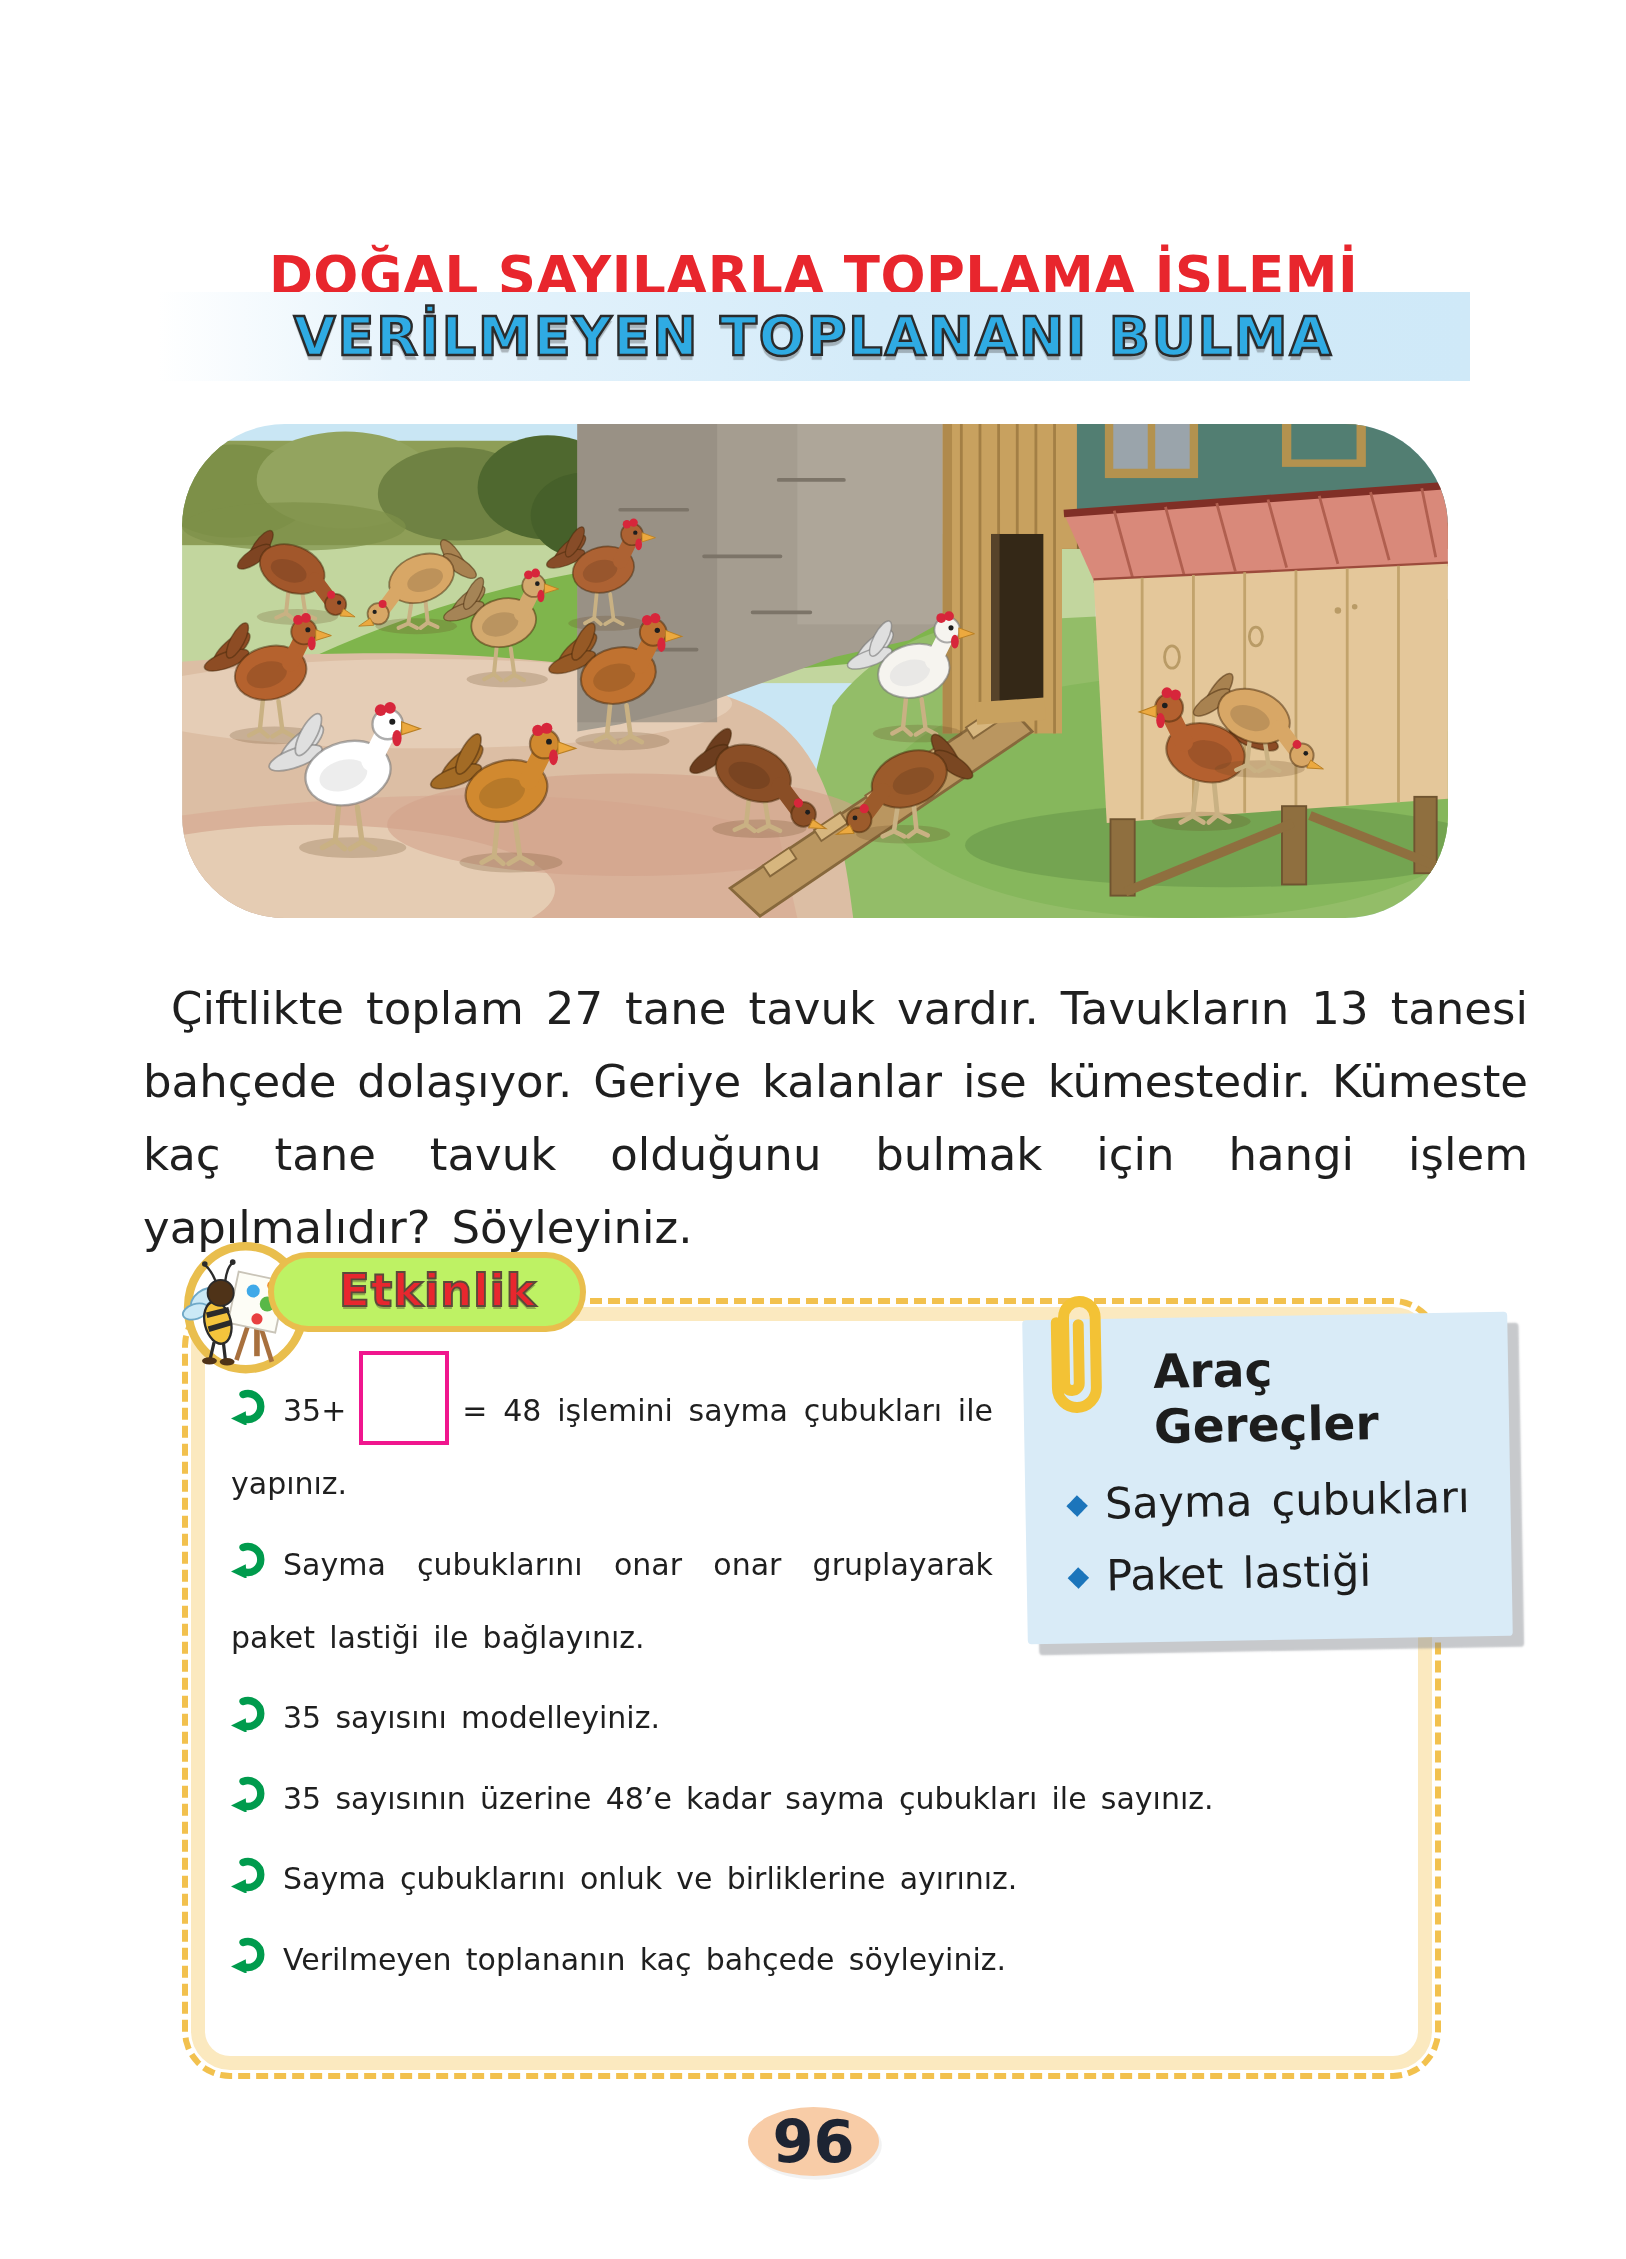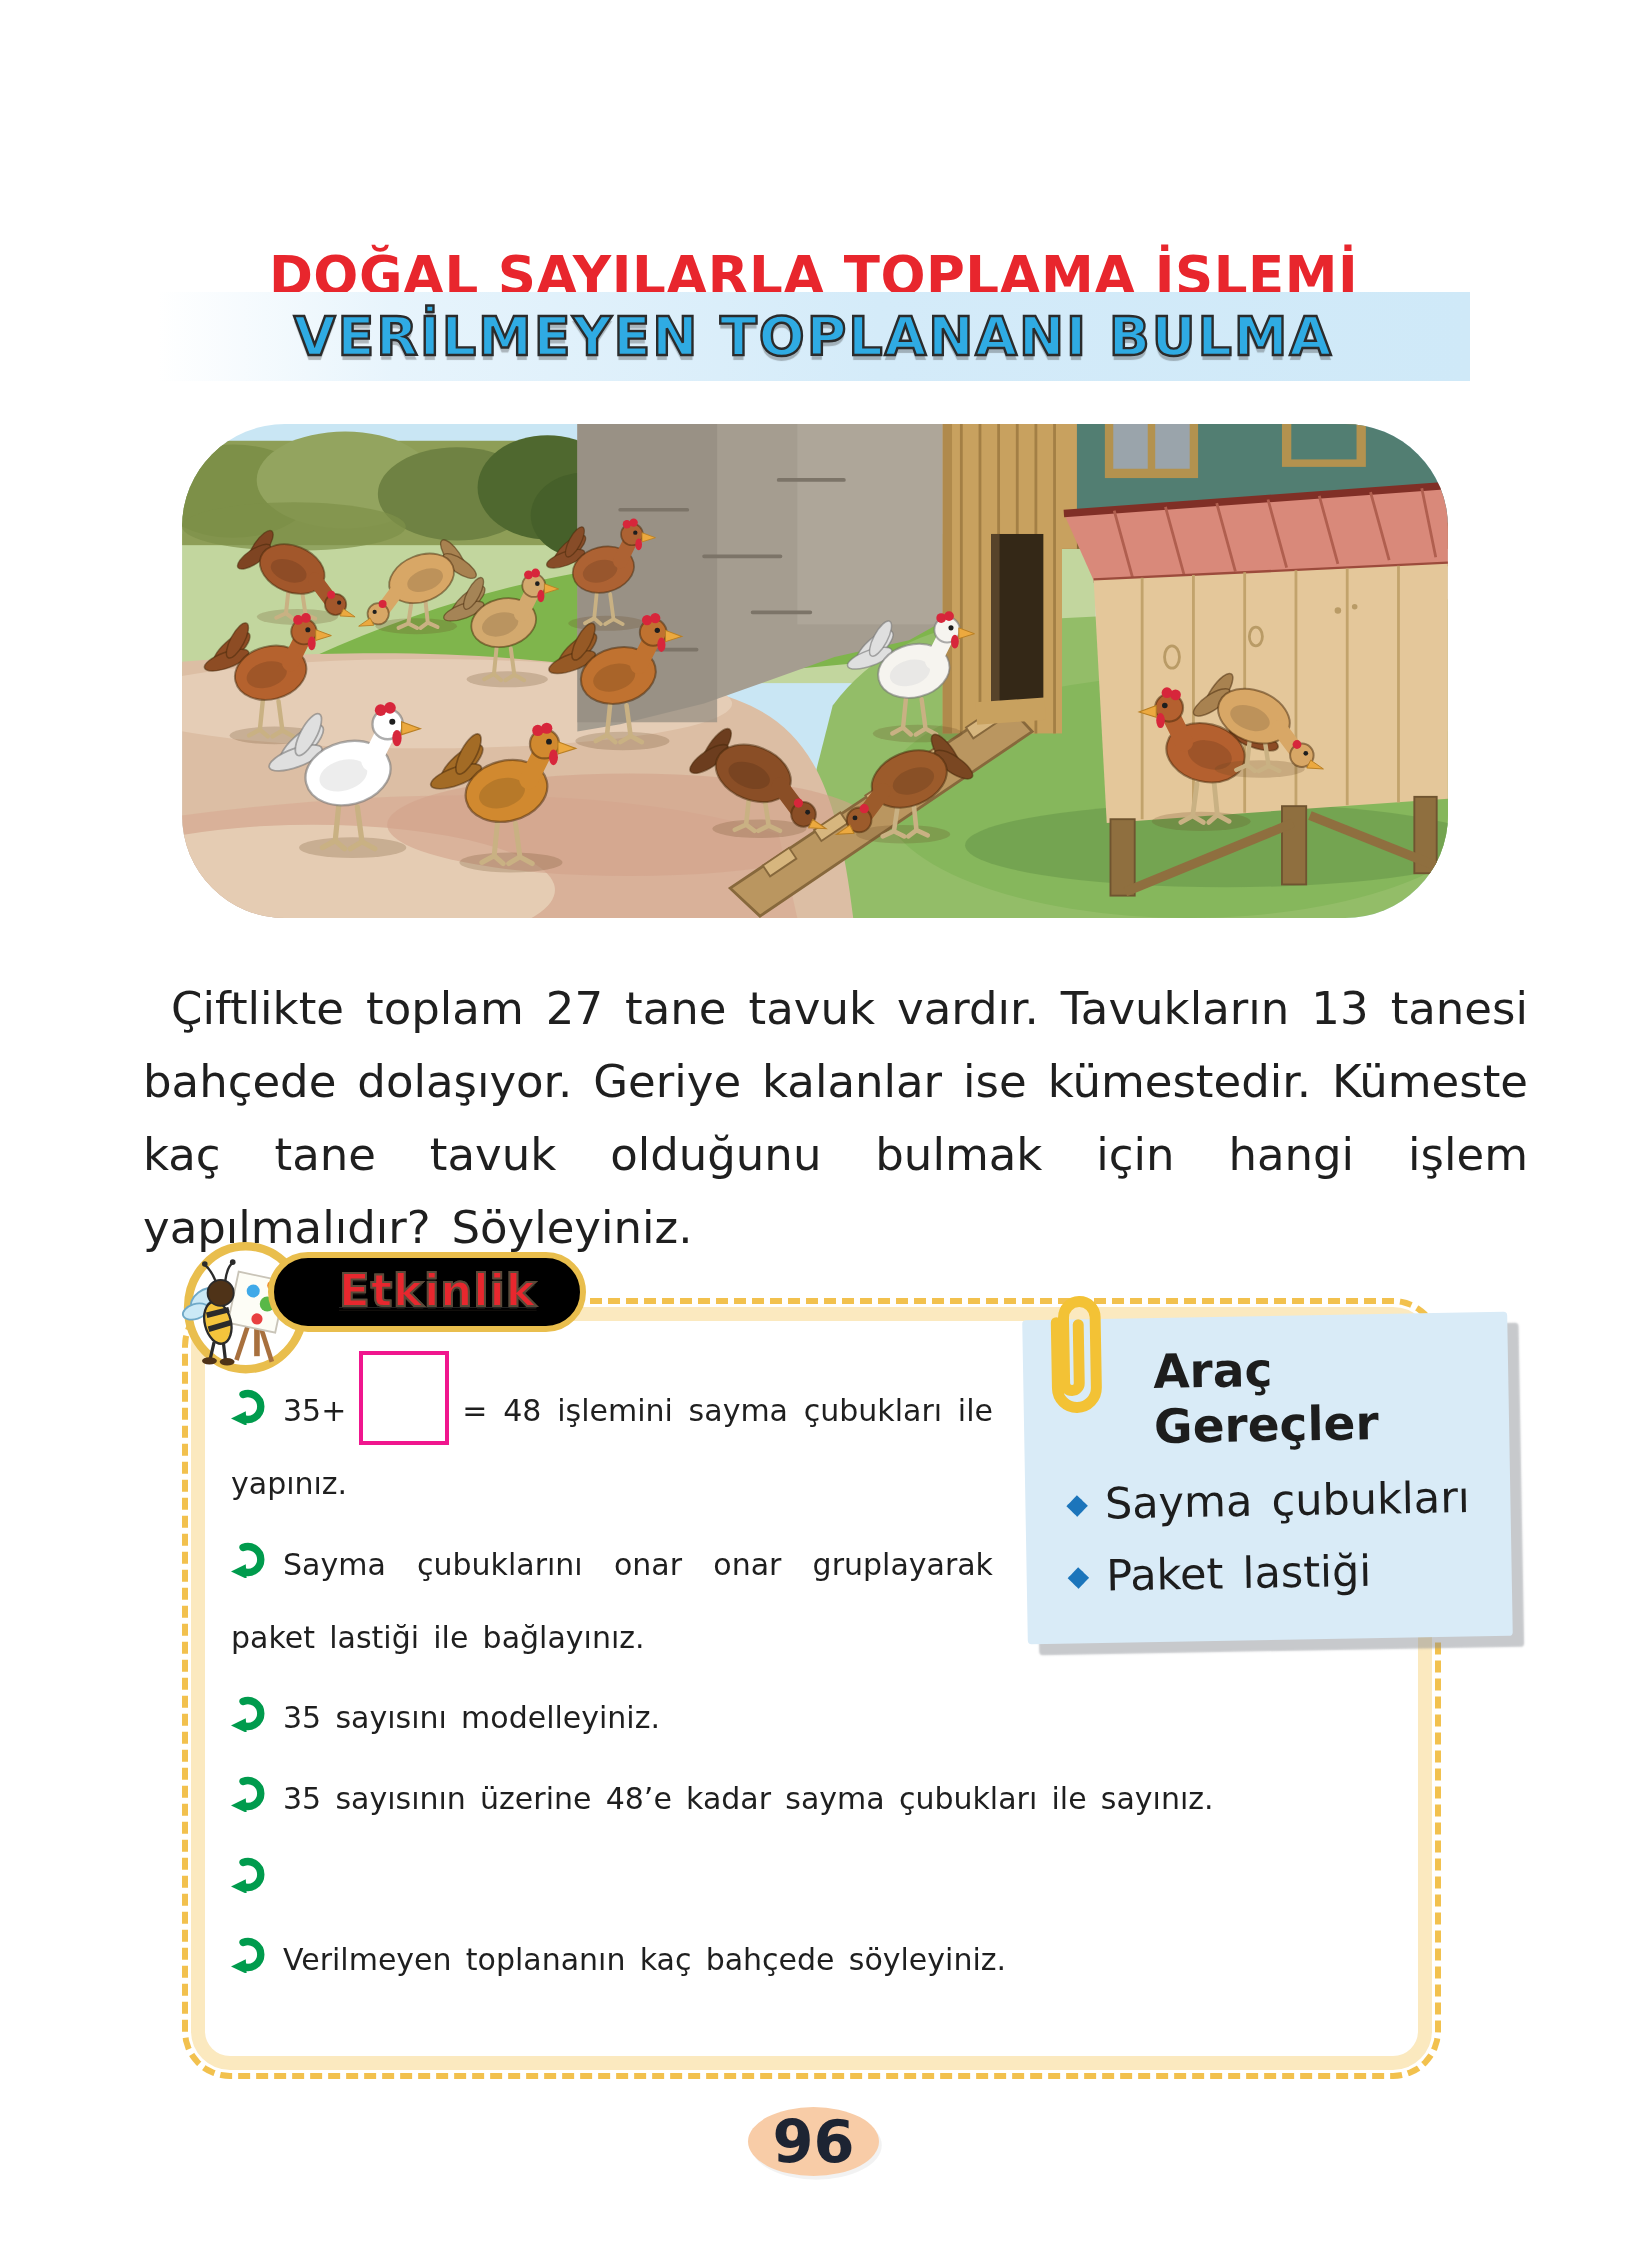--- a/index.html
+++ b/index.html
@@ -23,22 +23,22 @@
          font-size:45px;line-height:73px;text-align:justify;text-indent:28px;
          word-spacing:6.5px;color:#1f1f1f;margin-left:22px;}
   
   .activity{position:absolute;left:182px;top:1298px;width:1259px;height:781px;
             box-sizing:border-box;border:6.5px dashed #F2C14E;border-radius:48px;background:#fff;}
   .activity::before{content:'';position:absolute;inset:2.8px;border:14px solid #FBE9BF;
             border-radius:39px;pointer-events:none;}
   .activity-content{position:relative;padding:47px 37px 18.6px 43px;z-index:2;}
   .act-header{position:absolute;top:-67px;left:-13px;display:flex;align-items:flex-start;z-index:3;}
   .mascot{width:149px;height:140px;}
-  .pill{margin-left:-56px;margin-top:15px;background:#000000;border:6.5px solid #E9BE4D;
-        border-radius:43px;padding:5.6px 43px 9.3px 65px;text-decoration:underline;}
+  .pill{margin-left:-56px;margin-top:15px;background:#bef264;border:6.5px solid #E9BE4D;
+        border-radius:43px;padding:5.6px 43px 9.3px 65px;}
   .pill span{font-size:45px;font-weight:800;color:#E8272E;letter-spacing:0.9px;
         -webkit-text-stroke:1.9px #5a4a3a;text-shadow:0 2.8px 0 rgba(60,50,40,.35);}
   .item{font-size:30px;line-height:73px;text-align:justify;word-spacing:4.7px;color:#1f1f1f;
         margin-bottom:7.5px;}
   .bullet{display:inline-block;width:37px;height:37px;margin-right:15px;vertical-align:-3.7px;}
   .bullet svg{width:37px;height:37px;}
   .answer-box{display:inline-block;width:82px;height:86px;border:4.7px solid #F0168E;
         background:#fff;vertical-align:-24px;margin:0 13px;}
   
   .materials{float:right;width:485px;box-sizing:border-box;margin:-35px -112px 28px 32px;
@@ -435,21 +435,21 @@
       <div class="item">
         <span class="bullet"><svg viewBox="0 0 40 40">
               <path d="M13 7 A14 14 0 1 1 13 33" fill="none" stroke="#009B4D" stroke-width="8" stroke-linecap="round"></path>
               <polygon points="16,25 0,33 17,41" fill="#009B4D"></polygon>
             </svg></span><span>35 sayısının üzerine 48’e kadar sayma çubukları ile sayınız.</span>
       </div>
       <div class="item">
         <span class="bullet"><svg viewBox="0 0 40 40">
               <path d="M13 7 A14 14 0 1 1 13 33" fill="none" stroke="#009B4D" stroke-width="8" stroke-linecap="round"></path>
               <polygon points="16,25 0,33 17,41" fill="#009B4D"></polygon>
-            </svg></span>
+            </svg></span><span>Sayma çubuklarını onluk ve birliklerine ayırınız.</span>
       </div>
       <div class="item">
         <span class="bullet"><svg viewBox="0 0 40 40">
               <path d="M13 7 A14 14 0 1 1 13 33" fill="none" stroke="#009B4D" stroke-width="8" stroke-linecap="round"></path>
               <polygon points="16,25 0,33 17,41" fill="#009B4D"></polygon>
             </svg></span><span>Verilmeyen toplananın kaç bahçede söyleyiniz.</span>
       </div>
     </div>
   </div>
 

